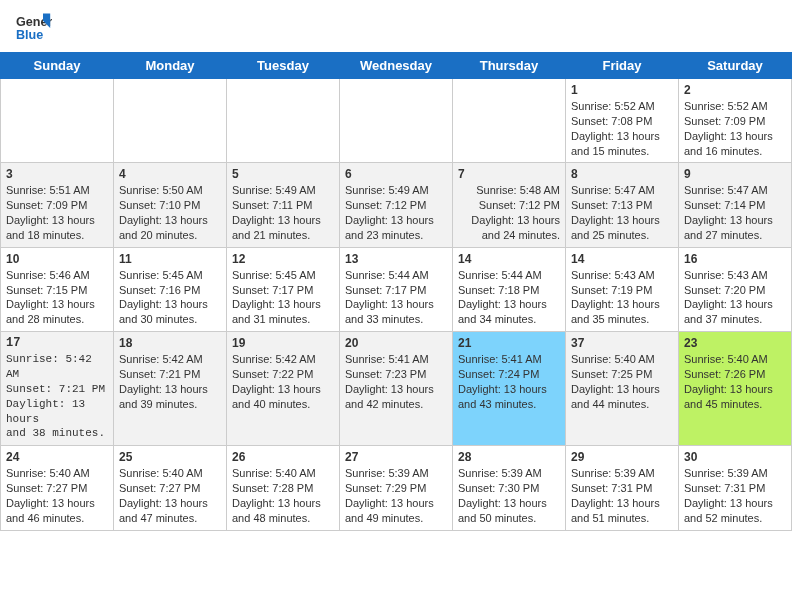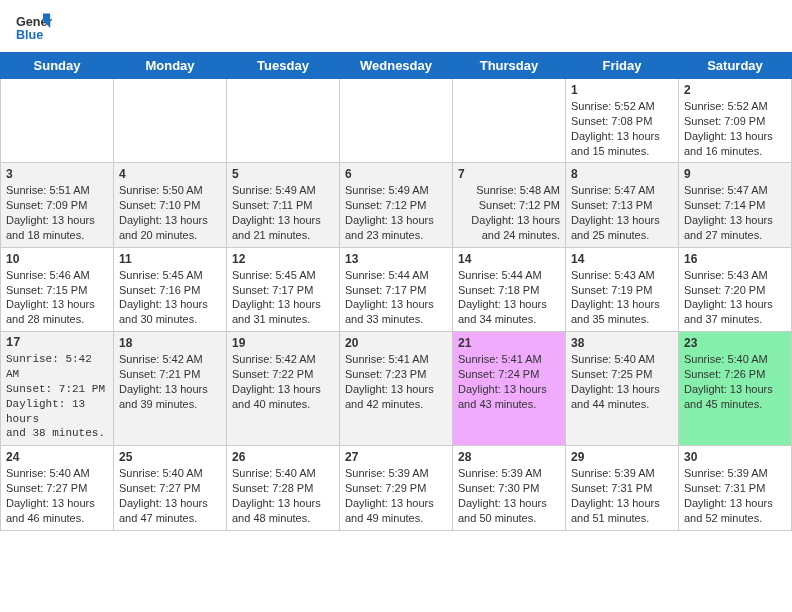--- a/index.html
+++ b/index.html
@@ -244,35 +244,35 @@
 Daylight: 13 hours
 and 40 minutes.</div>
         </td>
         <td style="background: rgb(242, 242, 242);">
           <span class="day-number">20</span>
           <div class="cell-info" style="white-space: pre-line;">Sunrise: 5:41 AM
 Sunset: 7:23 PM
 Daylight: 13 hours
 and 42 minutes.</div>
         </td>
-        <td style="background: #f0abfc;">
+        <td style="background: #7dd3fc;">
           <span class="day-number">21</span>
           <div class="cell-info" style="white-space: pre-line;">Sunrise: 5:41 AM
 Sunset: 7:24 PM
 Daylight: 13 hours
 and 43 minutes.</div>
         </td>
         <td style="background: rgb(242, 242, 242);">
-          <span class="day-number">38</span>
+          <span class="day-number">37</span>
           <div class="cell-info" style="white-space: pre-line;">Sunrise: 5:40 AM
 Sunset: 7:25 PM
 Daylight: 13 hours
 and 44 minutes.</div>
         </td>
-        <td style="background: #86efac;">
+        <td style="background: #bef264;">
           <span class="day-number">23</span>
           <div class="cell-info" style="white-space: pre-line;">Sunrise: 5:40 AM
 Sunset: 7:26 PM
 Daylight: 13 hours
 and 45 minutes.</div>
         </td>
       </tr>
       <tr>
         <td>
           <span class="day-number">24</span>

